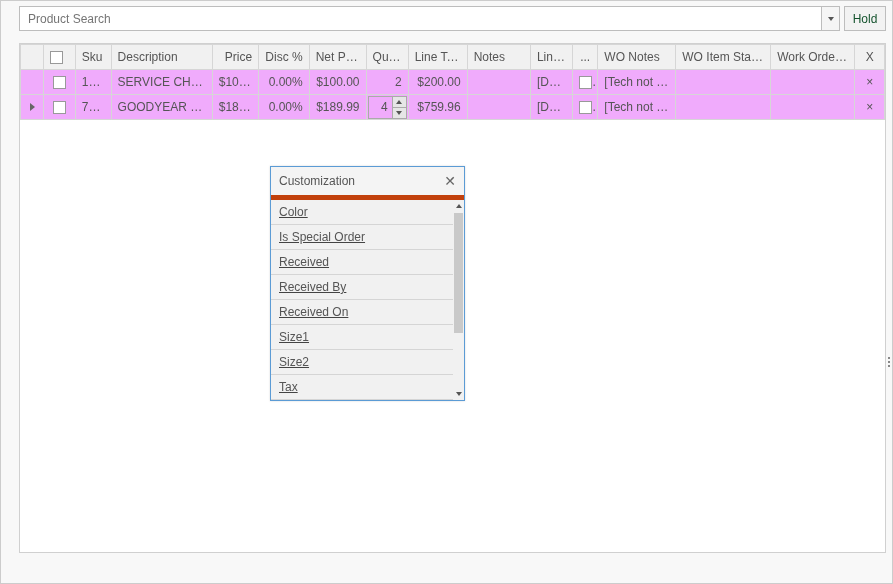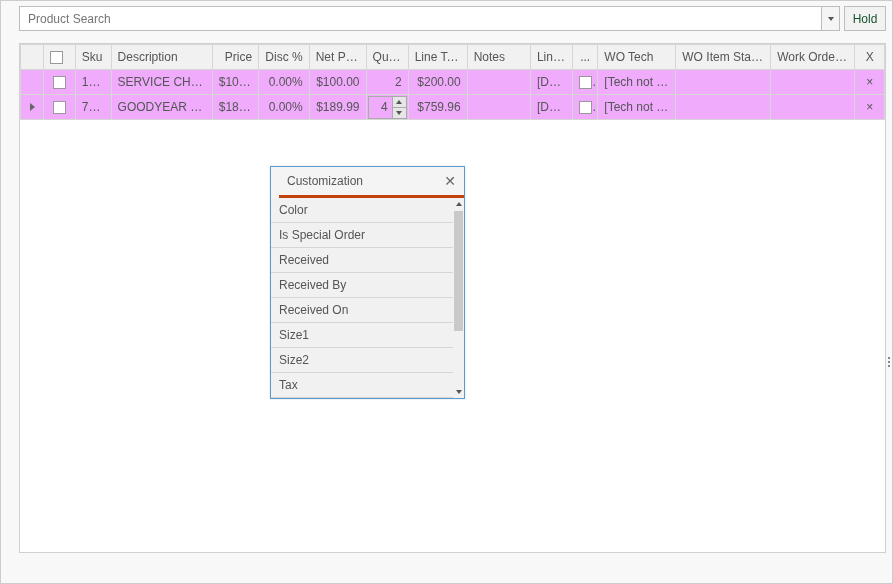--- a/index.html
+++ b/index.html
@@ -141,33 +141,33 @@
     left: 269px;
     top: 165px;
     width: 195px;
     border: 1px solid #5b9bd5;
     background: #f4f4f4;
     box-shadow: 0 0 2px rgba(0,0,0,0.15);
   }
   .cust-header {
     display: flex; justify-content: space-between; align-items: center;
     padding: 6px 8px;
-    border-bottom: 3px solid #c2410c;
+    border-bottom: 5px solid #c2410c;
     font-size: 12px;
     color: #555;
-    margin-left: 8px;
   }
   .cust-close { cursor: pointer; font-size: 14px; color: #666; }
   .cust-body {
     position: relative;
     max-height: 256px;
     overflow: hidden;
   }
   .cust-list {
     padding-right: 11px;
+    text-decoration: underline;
   }
   .cust-item {
     padding: 5px 8px;
     border-bottom: 1px solid #d5d5d5;
     background: #f1f1f1;
     font-size: 12px;
     color: #555;
     cursor: grab;
     white-space: nowrap;
   }
@@ -231,21 +231,21 @@
           <th>Sku</th>
           <th>Description</th>
           <th class="right">Price</th>
           <th class="right">Disc %</th>
           <th class="right">Net Price</th>
           <th class="right">Quan···</th>
           <th class="right">Line To···</th>
           <th>Notes</th>
           <th>Line I...</th>
           <th class="center">...</th>
-          <th>WO Tech</th>
+          <th>WO Notes</th>
           <th>WO Item Status</th>
           <th>Work Order Id</th>
           <th class="center">X</th>
         </tr>
       </thead>
       <tbody id="grid-body">
           <tr>
             <td class="center"></td>
             <td class="chk-wrap"><span class="chk"></span></td>
             <td>10···</td>

